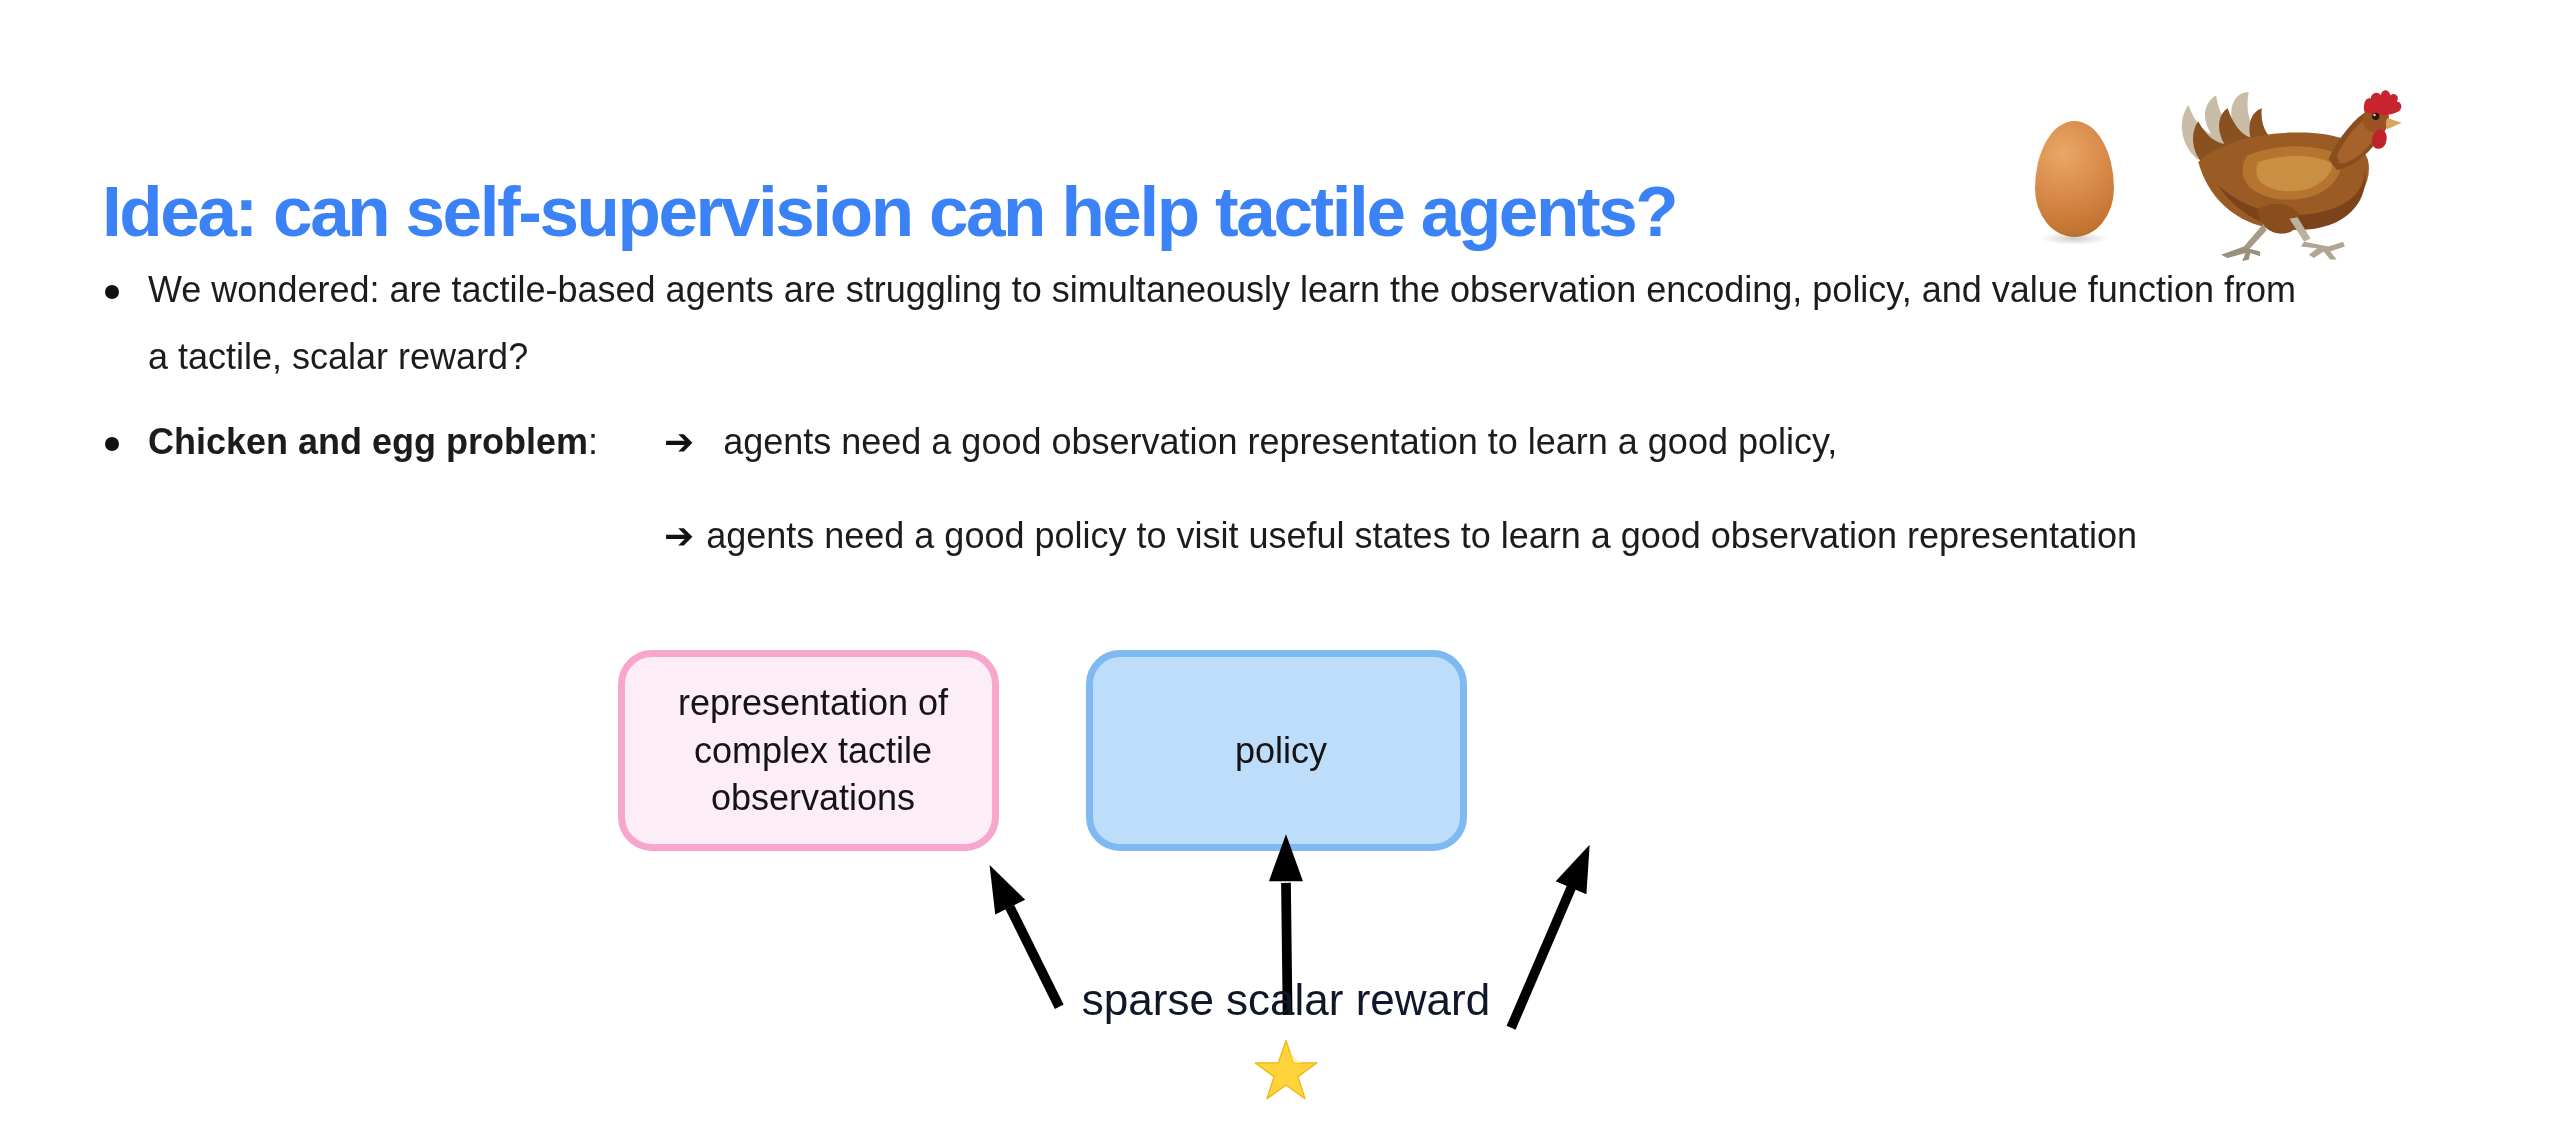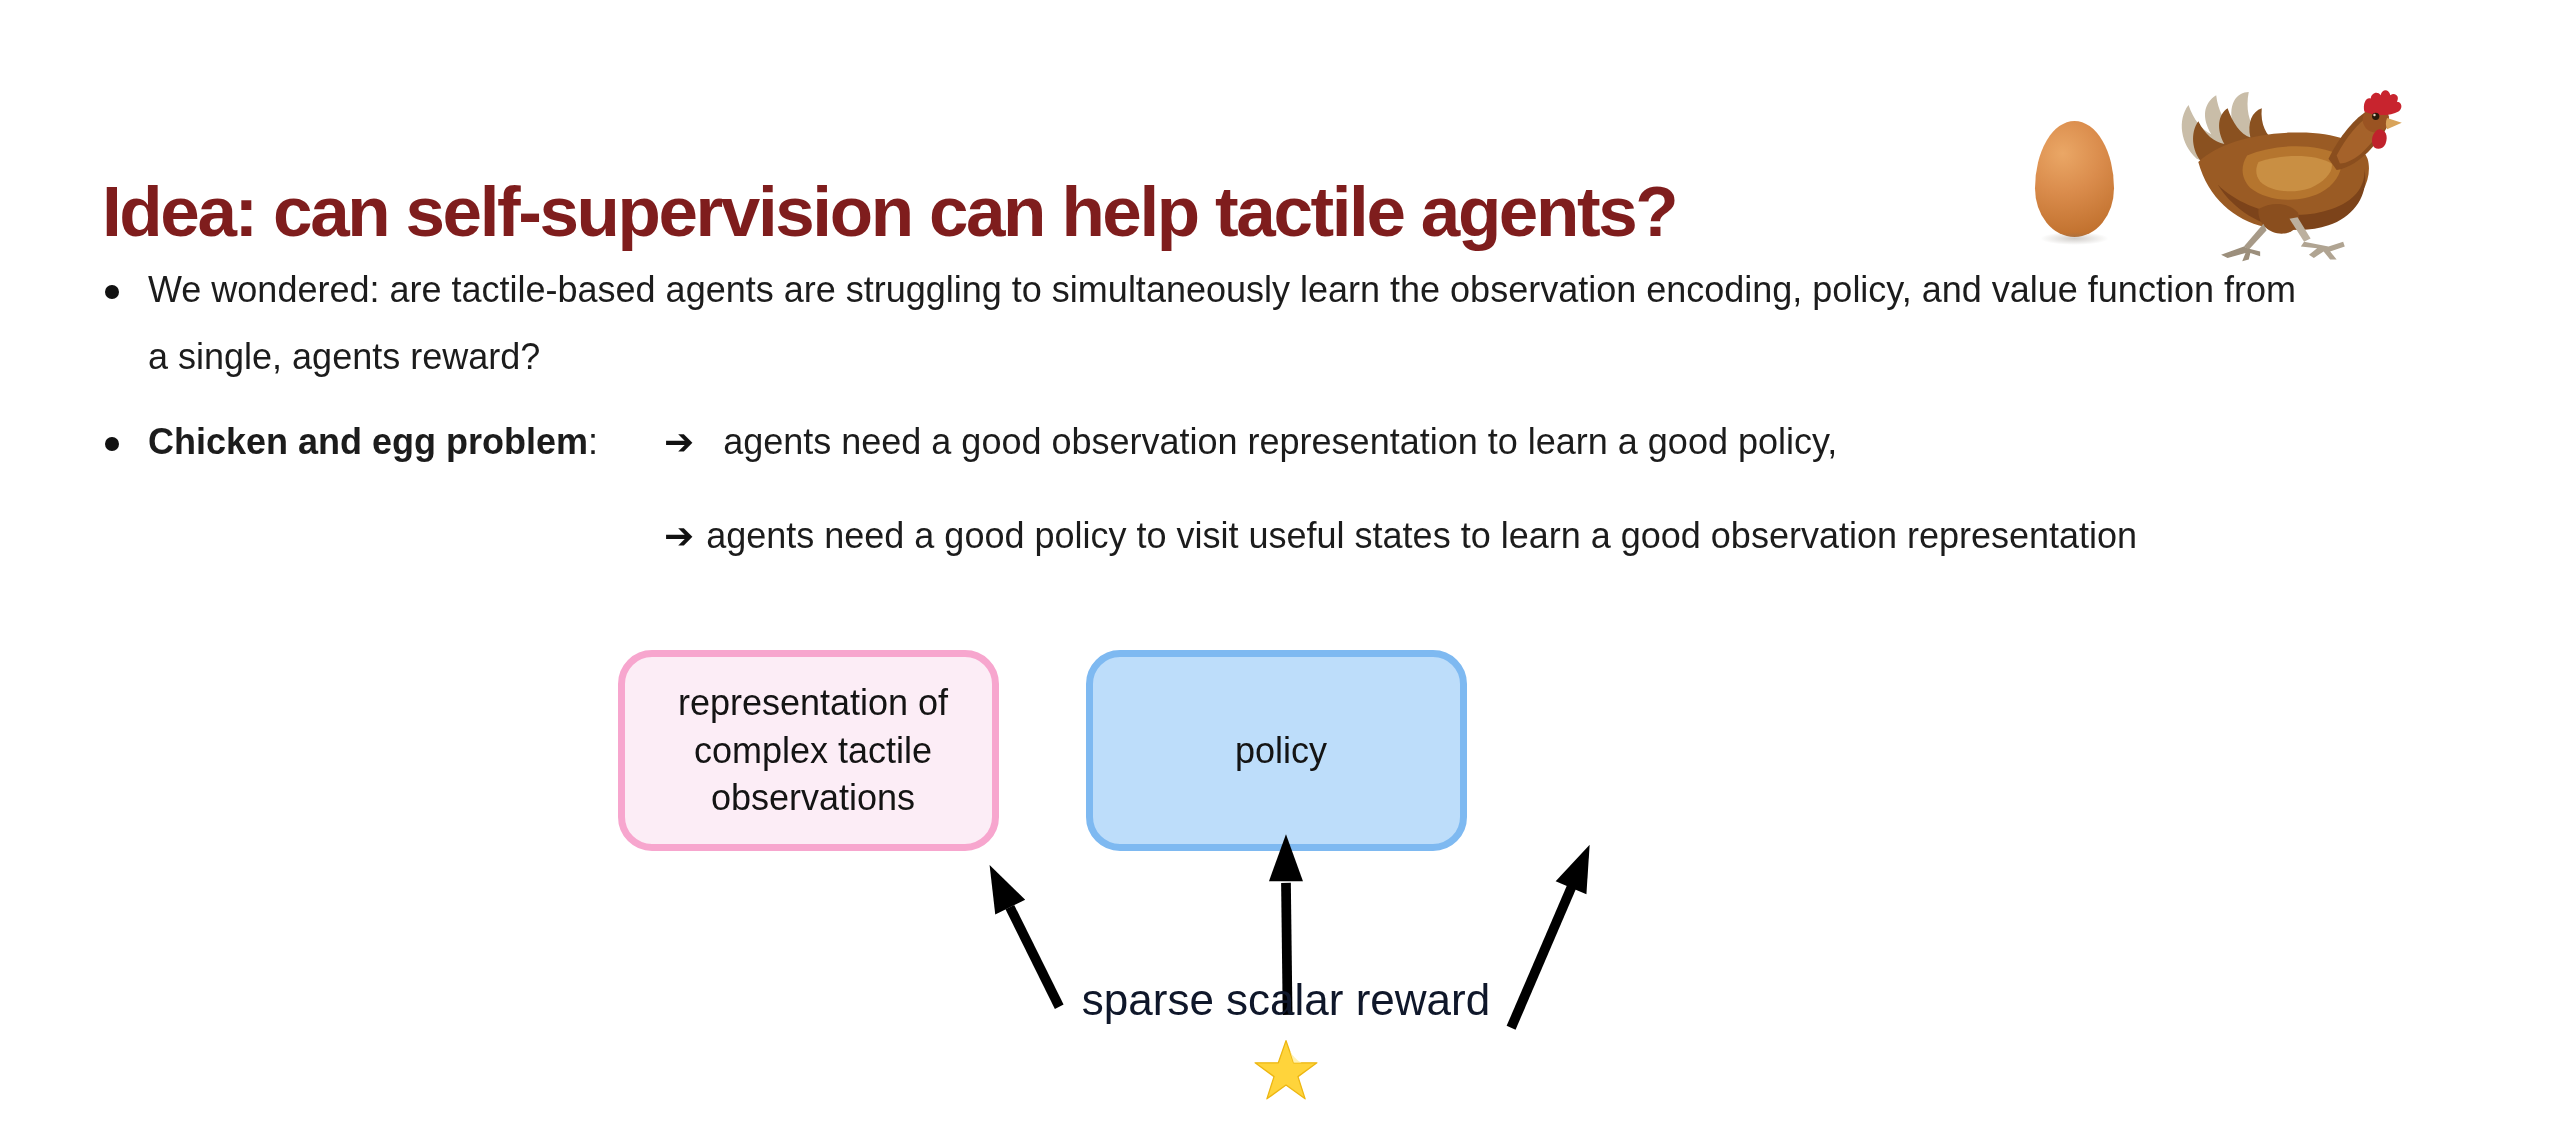--- a/index.html
+++ b/index.html
@@ -1,20 +1,20 @@
 <!DOCTYPE html>
 <html style="font-size:13px"><head>
 <meta charset="utf-8">
 <style>
   html,body{margin:0;padding:0;background:#ffffff;}
   .slide{position:relative;width:2576px;height:1134px;background:#ffffff;overflow:hidden;
          font-family:"Liberation Sans",sans-serif;color:#1c1c1c;}
 
   .title{position:absolute;left:102px;top:123px;font-size:71px;font-weight:bold;
-         letter-spacing:-2.4px;color:#7f1d1d;white-space:nowrap;}
+         letter-spacing:-2.4px;color:#3b82f6;white-space:nowrap;}
 
   .line{position:absolute;font-size:36px;line-height:1;white-space:nowrap;color:#1c1c1c;}
   .bullet-dot{position:absolute;width:13.8px;height:13.8px;border-radius:50%;background:#111;}
   .bold-lead{font-weight:bold;}
   .list-arrow{font-family:"DejaVu Sans","Liberation Sans",sans-serif;font-weight:bold;color:#111;}
 
   .dbox{position:absolute;top:650px;width:381px;height:201px;box-sizing:border-box;
         border:7.3px solid;border-radius:34px;display:flex;align-items:center;justify-content:center;
         text-align:center;font-size:36px;line-height:1.32;color:#141414;padding-left:9px;}
   .dbox-inner{padding:0 27.5px;}
@@ -62,21 +62,21 @@
     <circle cx="252.5" cy="34.5" r="1.5" fill="#E8D9C4"></circle>
     <path d="M110,150 C126,140 148,142 158,154 C164,166 156,178 142,180 C124,182 108,168 110,150 Z" fill="#8A4E1E"></path>
     <path d="M116,168 L92,196 L98,200 L120,176 Z" fill="#A79A88"></path>
     <path d="M92,196 L64,206 L72,210 L94,204 L90,214 L98,212 L100,204 L112,208 L112,202 L96,198 Z" fill="#9C8F7C"></path>
     <path d="M148,162 L166,190 L174,186 L158,160 Z" fill="#BCB09E"></path>
     <path d="M166,190 L196,196 L214,190 L216,196 L198,202 L206,212 L198,212 L190,202 L178,210 L172,206 L182,198 L162,196 Z" fill="#B0A492"></path>
   </svg>
 
   <span class="bullet-dot" style="left:105px;top:285px;"></span>
   <div class="line" style="left:148px;top:272px;">We wondered: are tactile-based agents are struggling to simultaneously learn the observation encoding, policy, and value function from</div>
-  <div class="line" style="left:148px;top:339px;">a single, agents reward?</div>
+  <div class="line" style="left:148px;top:339px;">a tactile, scalar reward?</div>
 
   <span class="bullet-dot" style="left:105px;top:437px;"></span>
   <div class="line" style="left:148px;top:424px;"><span class="bold-lead">Chicken and egg problem</span><span>:</span></div>
 
   <div class="line" style="left:664px;top:424px;"><span class="list-arrow">➔</span><span style="margin-left:29px;">agents need a good observation representation to learn a good policy,</span></div>
 
   <div class="line" style="left:664px;top:518px;"><span class="list-arrow">➔</span><span style="margin-left:12px;">agents need a good policy to visit useful states to learn a good observation representation</span></div>
 
   <div class="dbox" id="box-pink">
     <div class="dbox-inner">representation of complex tactile observations</div>

